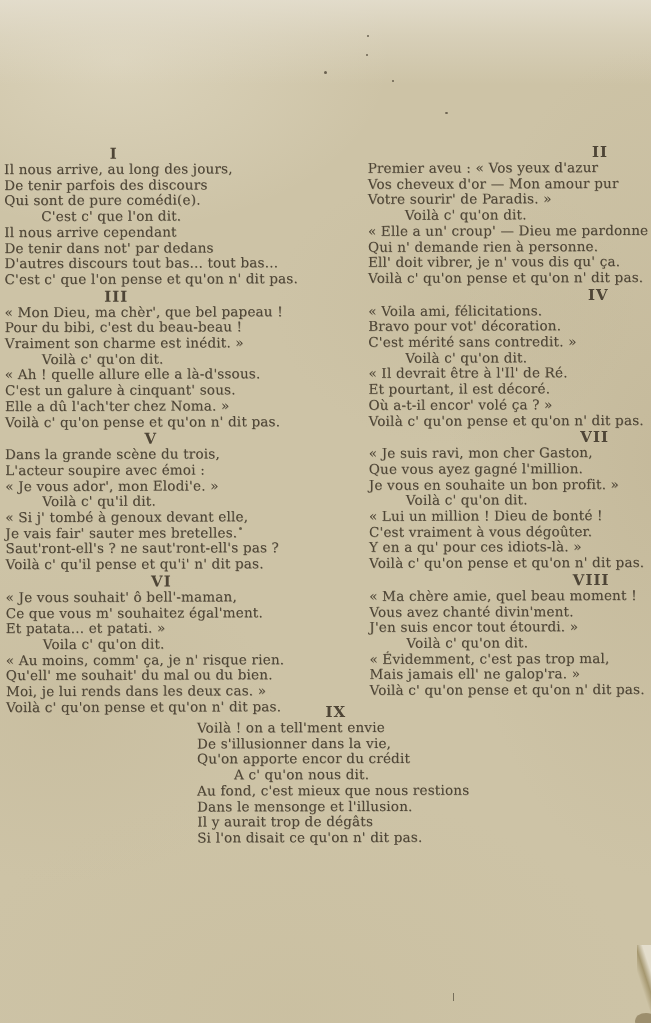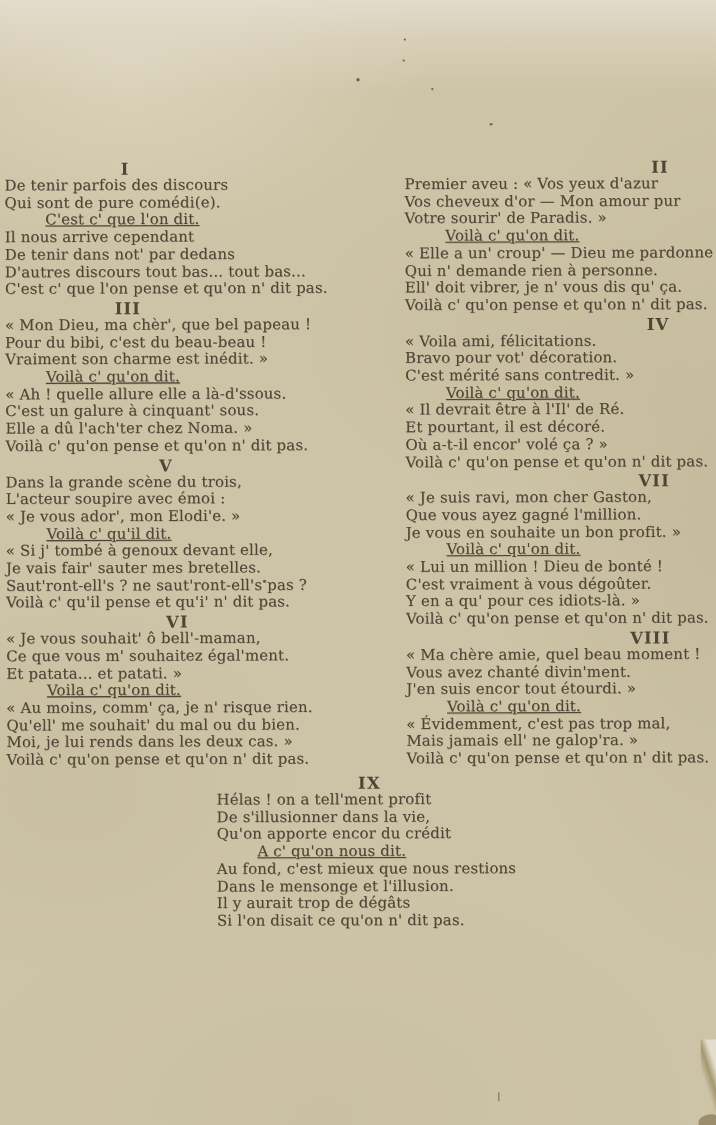--- a/index.html
+++ b/index.html
@@ -35,21 +35,21 @@
   .col-left .stanza:nth-of-type(1) .numeral{padding-right:92px;}
   .col-left .stanza:nth-of-type(2) .numeral{padding-right:88px;}
   .col-left .stanza:nth-of-type(3) .numeral{padding-right:20px;}
   .col-left .stanza:nth-of-type(4) .numeral{padding-right:0px;}
   .col-right .numeral{padding-right:40px;text-align:right;}
   .line{
     font-size:13.5px;line-height:15.7px;
     letter-spacing:0.2px;white-space:nowrap;
     text-shadow:0.4px 0.4px 0 rgba(70,60,45,0.35);
   }
-  .line.indent{padding-left:37px;text-decoration:underline;}
+  .line.indent{padding-left:37px;}
   .stanza-nine{
     position:absolute;top:704px;left:197px;width:330px;
     transform:rotate(-0.15deg);
   }
   .stanza-nine .numeral{padding-right:52px;}
   .speck{position:absolute;background:#4f4637;border-radius:50%;opacity:0.8;}
   .tick{position:absolute;background:#5a5142;opacity:0.75;}
   .edge-tear{
     position:absolute;right:0;bottom:0;width:14px;height:78px;
     background:linear-gradient(252deg,#e3ddcc 22%, #a5976f 40%, rgba(165,151,111,0) 58%);
@@ -63,20 +63,21 @@
 <body>
 
 <div class="page">
 
   <div class="columns">
 
     <div class="col-left">
 
       <section class="stanza">
         <h3 class="numeral">I</h3>
+        <div class="line">Il nous arrive, au long des jours,</div>
         <div class="line">De tenir parfois des discours</div>
         <div class="line">Qui sont de pure comédi(e).</div>
         <div class="line indent">C'est c' que l'on dit.</div>
         <div class="line">Il nous arrive cependant</div>
         <div class="line">De tenir dans not' par dedans</div>
         <div class="line">D'autres discours tout bas... tout bas...</div>
         <div class="line">C'est c' que l'on pense et qu'on n' dit pas.</div>
       </section>
 
       <section class="stanza">
@@ -164,21 +165,21 @@
         <div class="line">« Évidemment, c'est pas trop mal,</div>
         <div class="line">Mais jamais ell' ne galop'ra. »</div>
         <div class="line">Voilà c' qu'on pense et qu'on n' dit pas.</div>
       </section>
 
     </div>
   </div>
 
   <section class="stanza stanza-nine">
     <h3 class="numeral">IX</h3>
-    <div class="line">Hélas ! on a tell'ment profit</div>
+    <div class="line">Voilà ! on a tell'ment envie</div>
     <div class="line">De s'illusionner dans la vie,</div>
     <div class="line">Qu'on apporte encor du crédit</div>
     <div class="line indent">A c' qu'on nous dit.</div>
     <div class="line">Au fond, c'est mieux que nous restions</div>
     <div class="line">Dans le mensonge et l'illusion.</div>
     <div class="line">Il y aurait trop de dégâts</div>
     <div class="line">Si l'on disait ce qu'on n' dit pas.</div>
   </section>
 
   <div class="speck" style="left:367px;top:35px;width:2px;height:2px;"></div>

